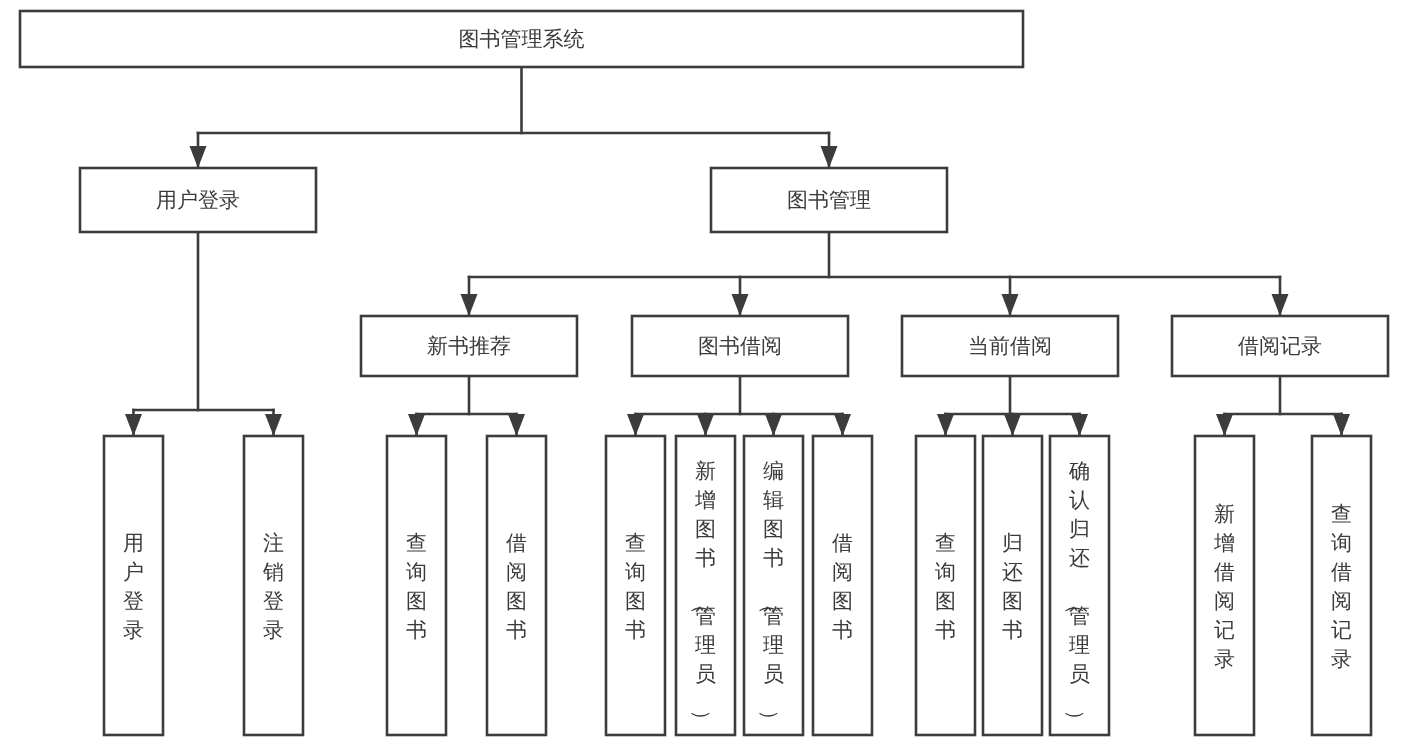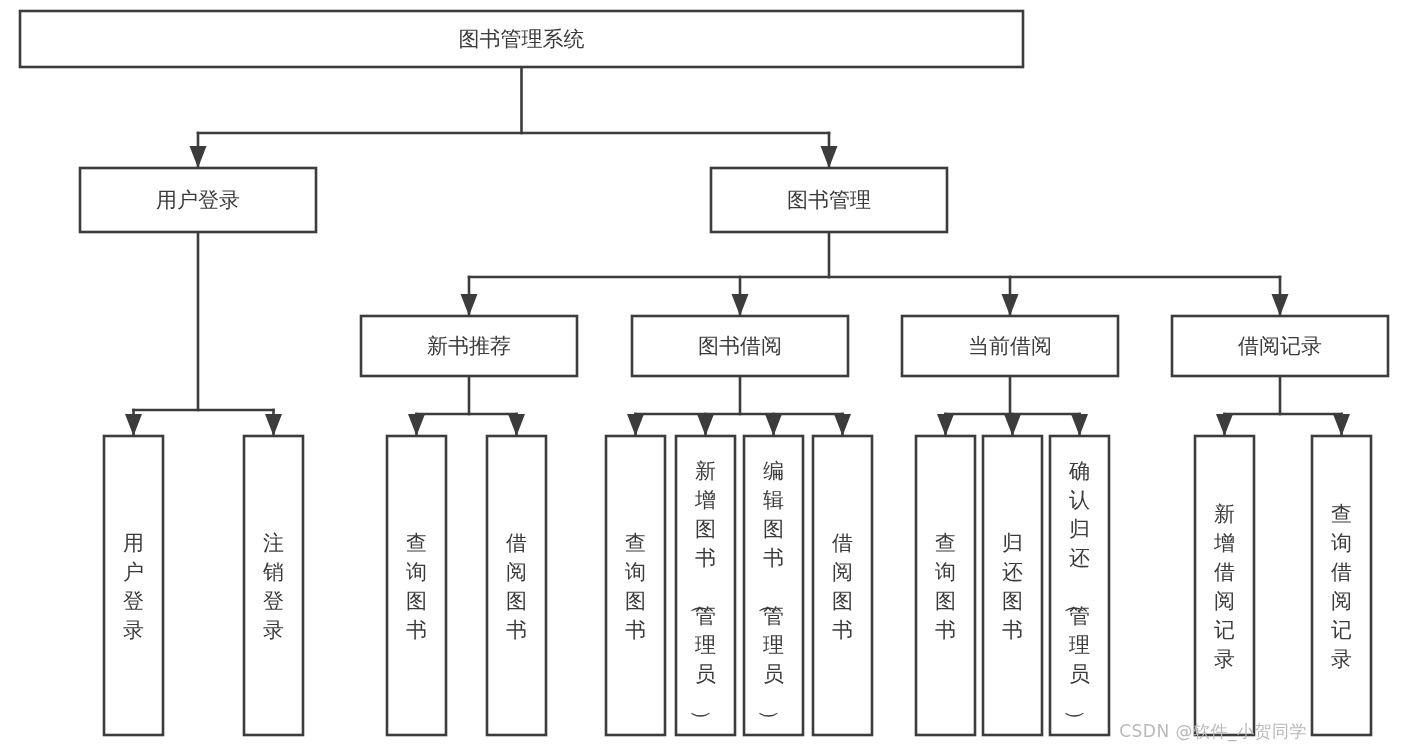--- a/index.html
+++ b/index.html
@@ -173,14 +173,13 @@
         <g>
           <rect x="1195" y="436" width="59" height="299" class="nodebox"></rect>
           <text x="1224.5" y="521.12" class="lbl-v"><tspan x="1224.5" dy="0">新</tspan><tspan x="1224.5" dy="29">增</tspan><tspan x="1224.5" dy="29">借</tspan><tspan x="1224.5" dy="29">阅</tspan><tspan x="1224.5" dy="29">记</tspan><tspan x="1224.5" dy="29">录</tspan></text>
         </g>
         <g>
           <rect x="1312" y="436" width="59" height="299" class="nodebox"></rect>
           <text x="1341.5" y="521.12" class="lbl-v"><tspan x="1341.5" dy="0">查</tspan><tspan x="1341.5" dy="29">询</tspan><tspan x="1341.5" dy="29">借</tspan><tspan x="1341.5" dy="29">阅</tspan><tspan x="1341.5" dy="29">记</tspan><tspan x="1341.5" dy="29">录</tspan></text>
         </g>
       </g>
   </svg>
-  <div class="watermark">CSDN @软件_小贺同学</div>
 </div>
 
 </body></html>

